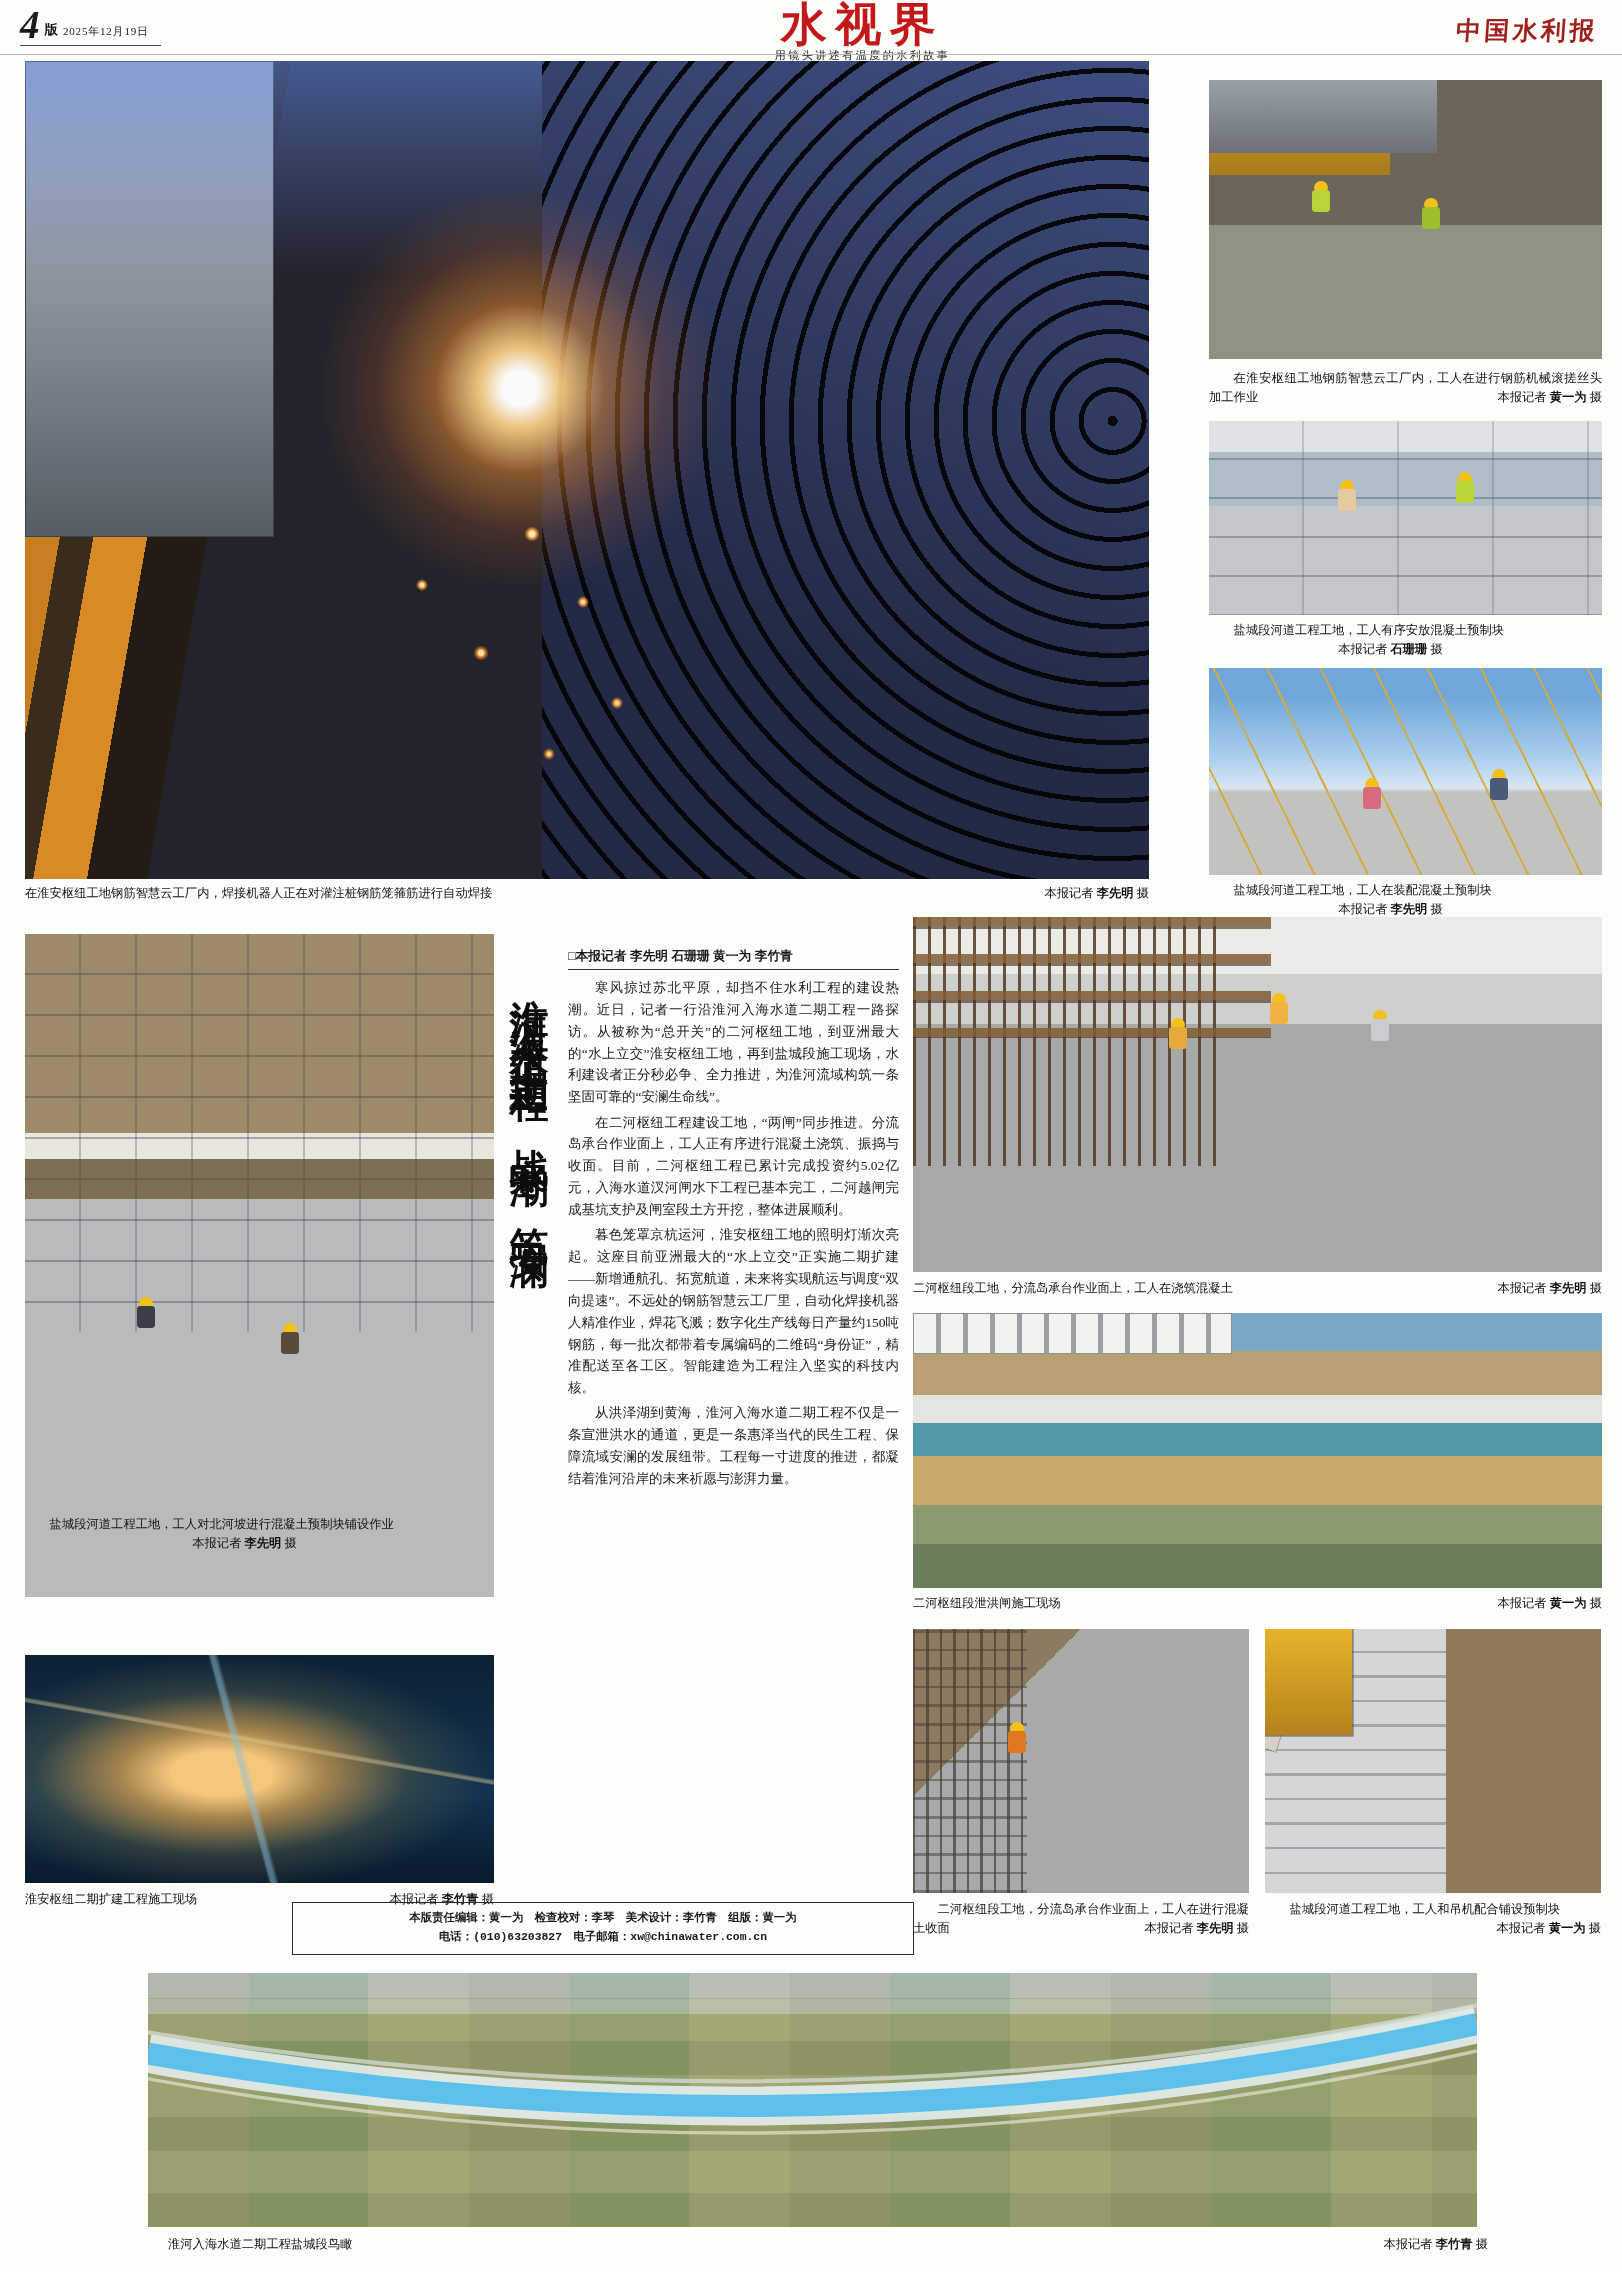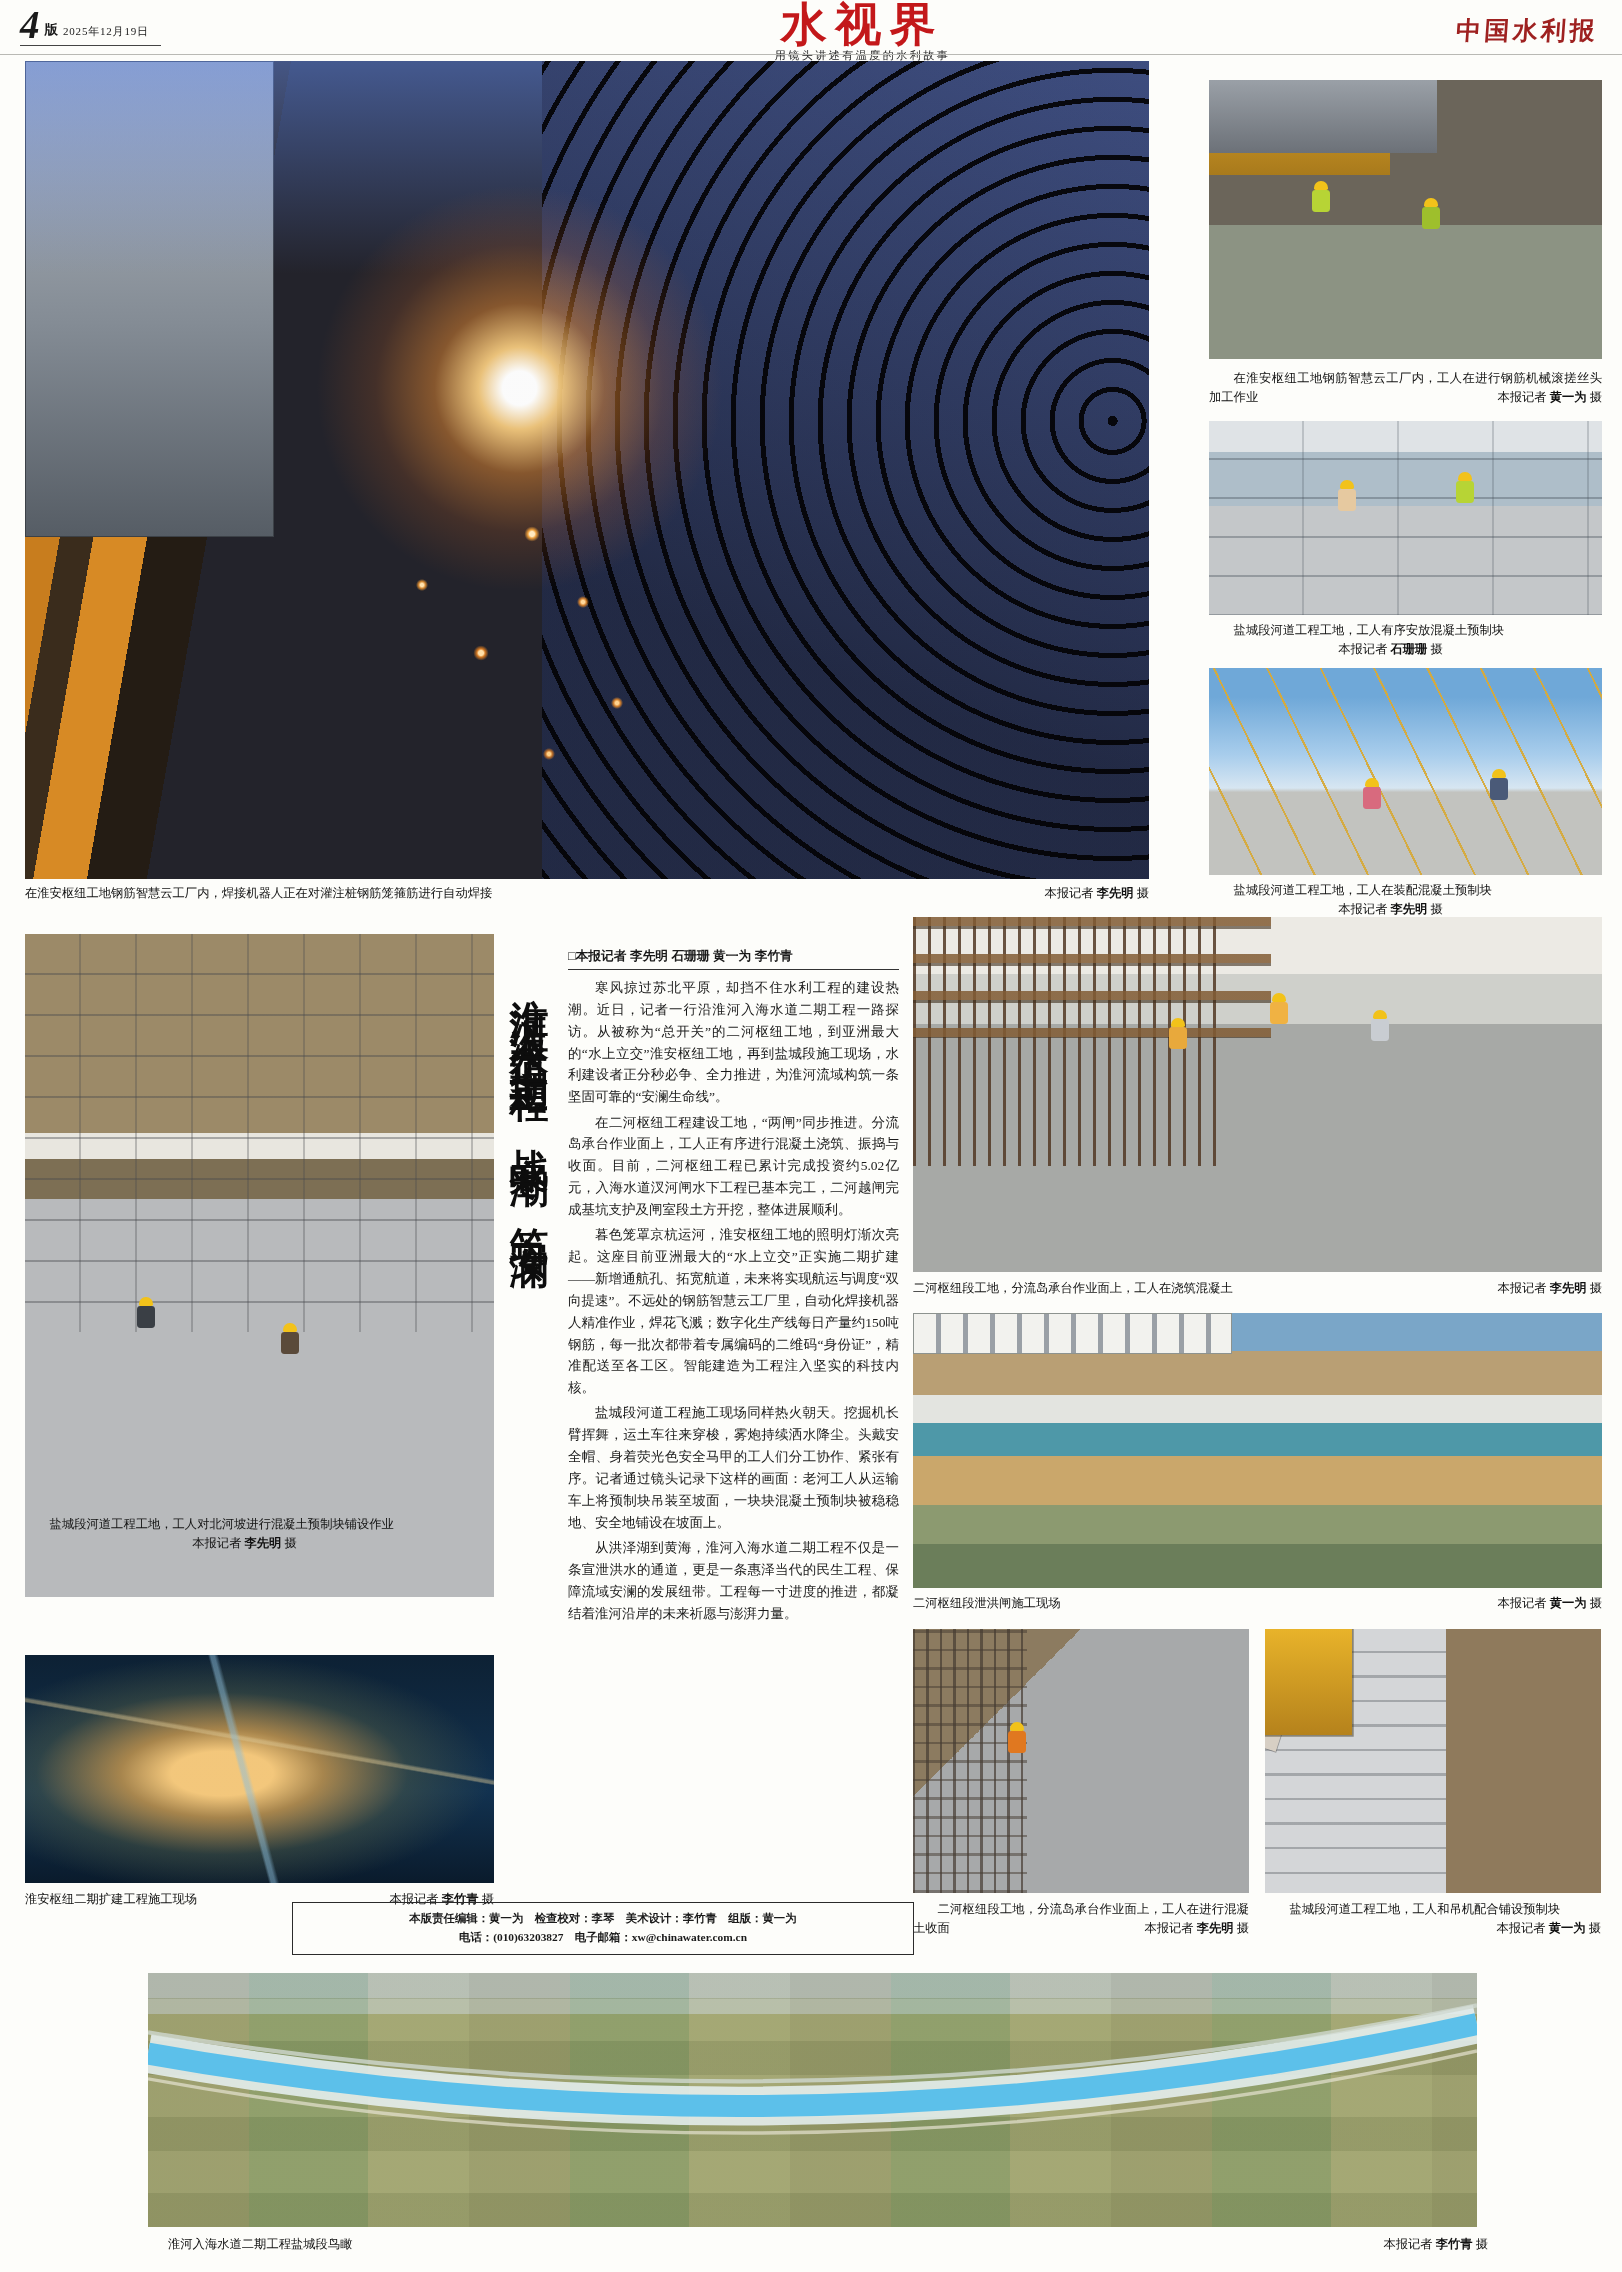--- a/index.html
+++ b/index.html
@@ -72,21 +72,21 @@
   .credit-line{text-align:center;padding-right:30px;}
   .floatcredit{float:right;}
   
   .headline{position:absolute;left:502px;top:968px;height:917px;writing-mode:vertical-rl;text-orientation:upright;
             font-family:"Liberation Sans","DejaVu Sans",sans-serif;font-weight:900;font-size:39px;letter-spacing:10px;color:#0d0d0d;}
   .article{position:absolute;left:568px;top:948px;width:331px;}
   .byline{font-weight:bold;font-size:12.7px;font-family:"Liberation Sans","DejaVu Sans",sans-serif;border-bottom:0.8px solid #333;padding-bottom:4.2px;margin-bottom:6.8px;}
   .article p{margin:0 0 3.4px;font-size:13.5px;line-height:1.62;text-indent:2em;text-align:justify;}
   
   .creditsbox{position:absolute;left:292px;top:1902px;width:603px;border:1.7px solid #2b2b2b;padding:6px 8.5px;text-align:center;
-              font-size:11.4px;font-weight:bold;font-family:Liberation Serif, serif;line-height:1.7;}
+              font-size:11.4px;font-weight:bold;font-family:Liberation Mono, monospace;line-height:1.7;}
 </style>
 </head>
 <body>
 
 <div class="page">
 
   <div class="hdr-left">
     <span class="pagenum">4</span>
     <span class="pagelabel">版</span>
     <span class="pagedate">2025年12月19日</span>
@@ -182,21 +182,20 @@
     <span class="credit"><span>本报记者</span> <b>李竹青</b> <span>摄</span></span>
   </div>
 
   <div class="headline">淮河入海水道二期工程：战寒潮　筑安澜</div>
 
   <div class="article">
     <div class="byline">□本报记者 李先明 石珊珊 黄一为 李竹青</div>
     <p>寒风掠过苏北平原，却挡不住水利工程的建设热潮。近日，记者一行沿淮河入海水道二期工程一路探访。从被称为“总开关”的二河枢纽工地，到亚洲最大的“水上立交”淮安枢纽工地，再到盐城段施工现场，水利建设者正分秒必争、全力推进，为淮河流域构筑一条坚固可靠的“安澜生命线”。</p>
     <p>在二河枢纽工程建设工地，“两闸”同步推进。分流岛承台作业面上，工人正有序进行混凝土浇筑、振捣与收面。目前，二河枢纽工程已累计完成投资约5.02亿元，入海水道汊河闸水下工程已基本完工，二河越闸完成基坑支护及闸室段土方开挖，整体进展顺利。</p>
     <p>暮色笼罩京杭运河，淮安枢纽工地的照明灯渐次亮起。这座目前亚洲最大的“水上立交”正实施二期扩建——新增通航孔、拓宽航道，未来将实现航运与调度“双向提速”。不远处的钢筋智慧云工厂里，自动化焊接机器人精准作业，焊花飞溅；数字化生产线每日产量约150吨钢筋，每一批次都带着专属编码的二维码“身份证”，精准配送至各工区。智能建造为工程注入坚实的科技内核。</p>
-    <p>盐城段河道工程施工现场同样热火朝天。挖掘机长臂挥舞，运土车往来穿梭，雾炮持续洒水降尘。头戴安全帽、身着荧光色安全马甲的工人们分工协作、紧张有序。记者通过镜头记录下这样的画面：老河工人从运输车上将预制块吊装至坡面，一块块混凝土预制块被稳稳地、安全地铺设在坡面上。</p>
     <p>从洪泽湖到黄海，淮河入海水道二期工程不仅是一条宣泄洪水的通道，更是一条惠泽当代的民生工程、保障流域安澜的发展纽带。工程每一寸进度的推进，都凝结着淮河沿岸的未来祈愿与澎湃力量。</p>
   </div>
 
   <div class="ph phG" style="left:913px;top:917px;width:689px;height:355px;">
     <div class="layer phG-rebar" style="inset:auto;"></div>
     <div class="layer phG-wood" style="inset:auto;"></div>
     <div class="worker" style="left:254px;top:101px;">
         <div class="helm" style="background:#f2c21a;"></div>
         <div class="vest" style="background:#e8a93c;"></div>
       </div>

